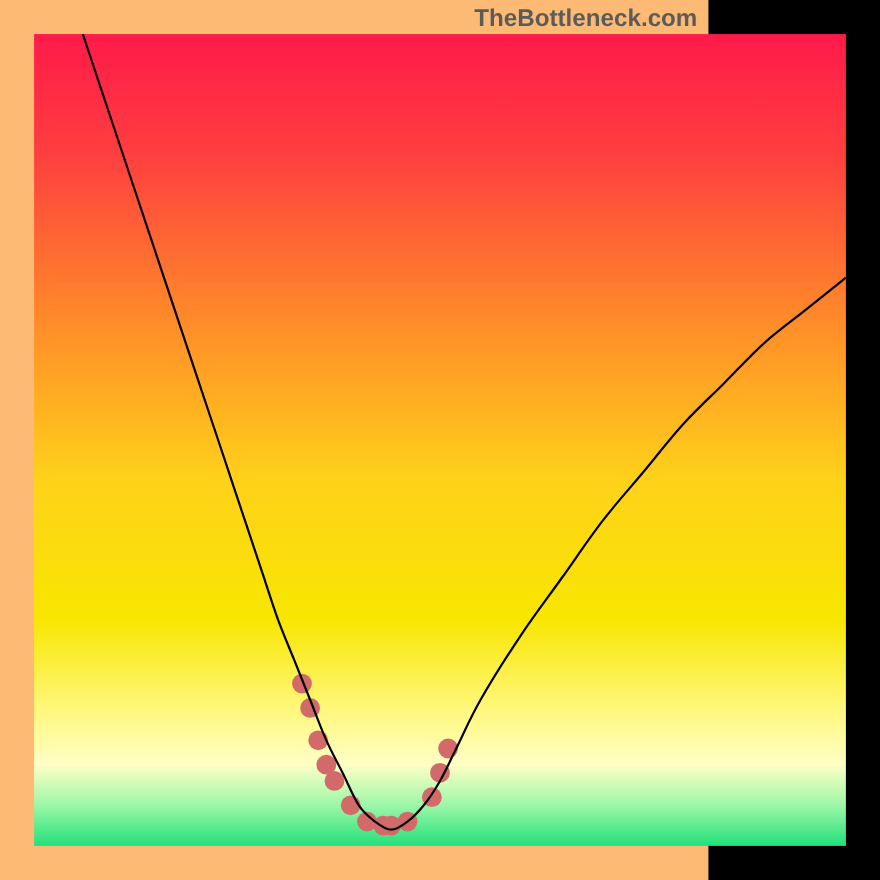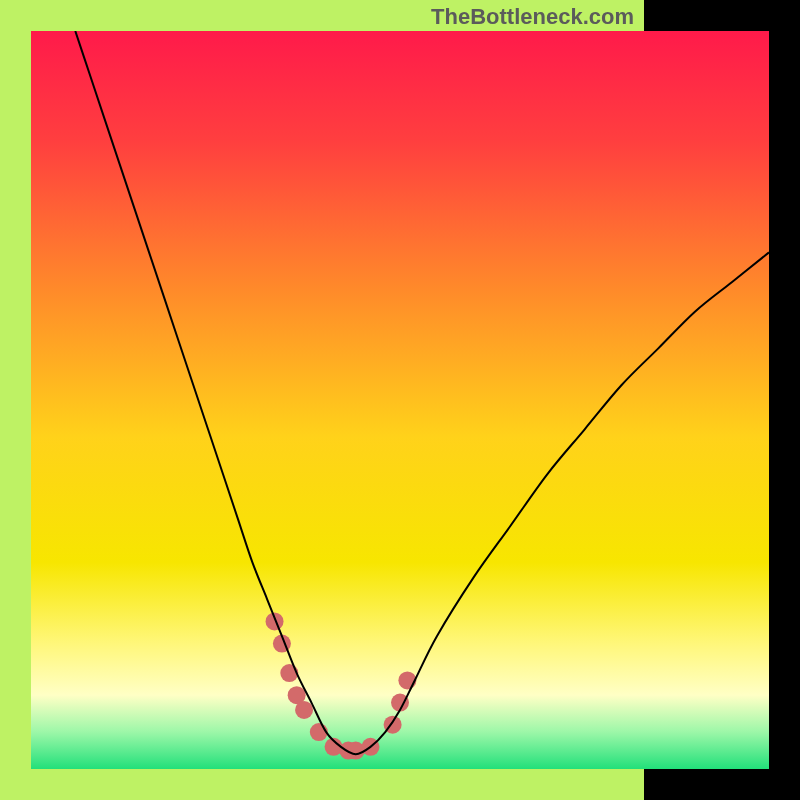--- a/index.html
+++ b/index.html
@@ -1,21 +1,21 @@
 <!DOCTYPE html>
 <html><head>
 <meta charset="utf-8">
 <style>
   * { margin: 0; padding: 0; box-sizing: border-box; }
   html, body { width: 800px; height: 800px; overflow: hidden; background: #000; }
   .frame {
     position: absolute;
     top: 0; left: 0;
     width: 644px; height: 800px;
-    background: #bef264;
+    background: #fdba74;
   }
   .plot-area {
     position: absolute;
     top: 31px;
     left: 31px;
     width: 738px;
     height: 738px;
     overflow: hidden;
   }
   .gradient-bg {

